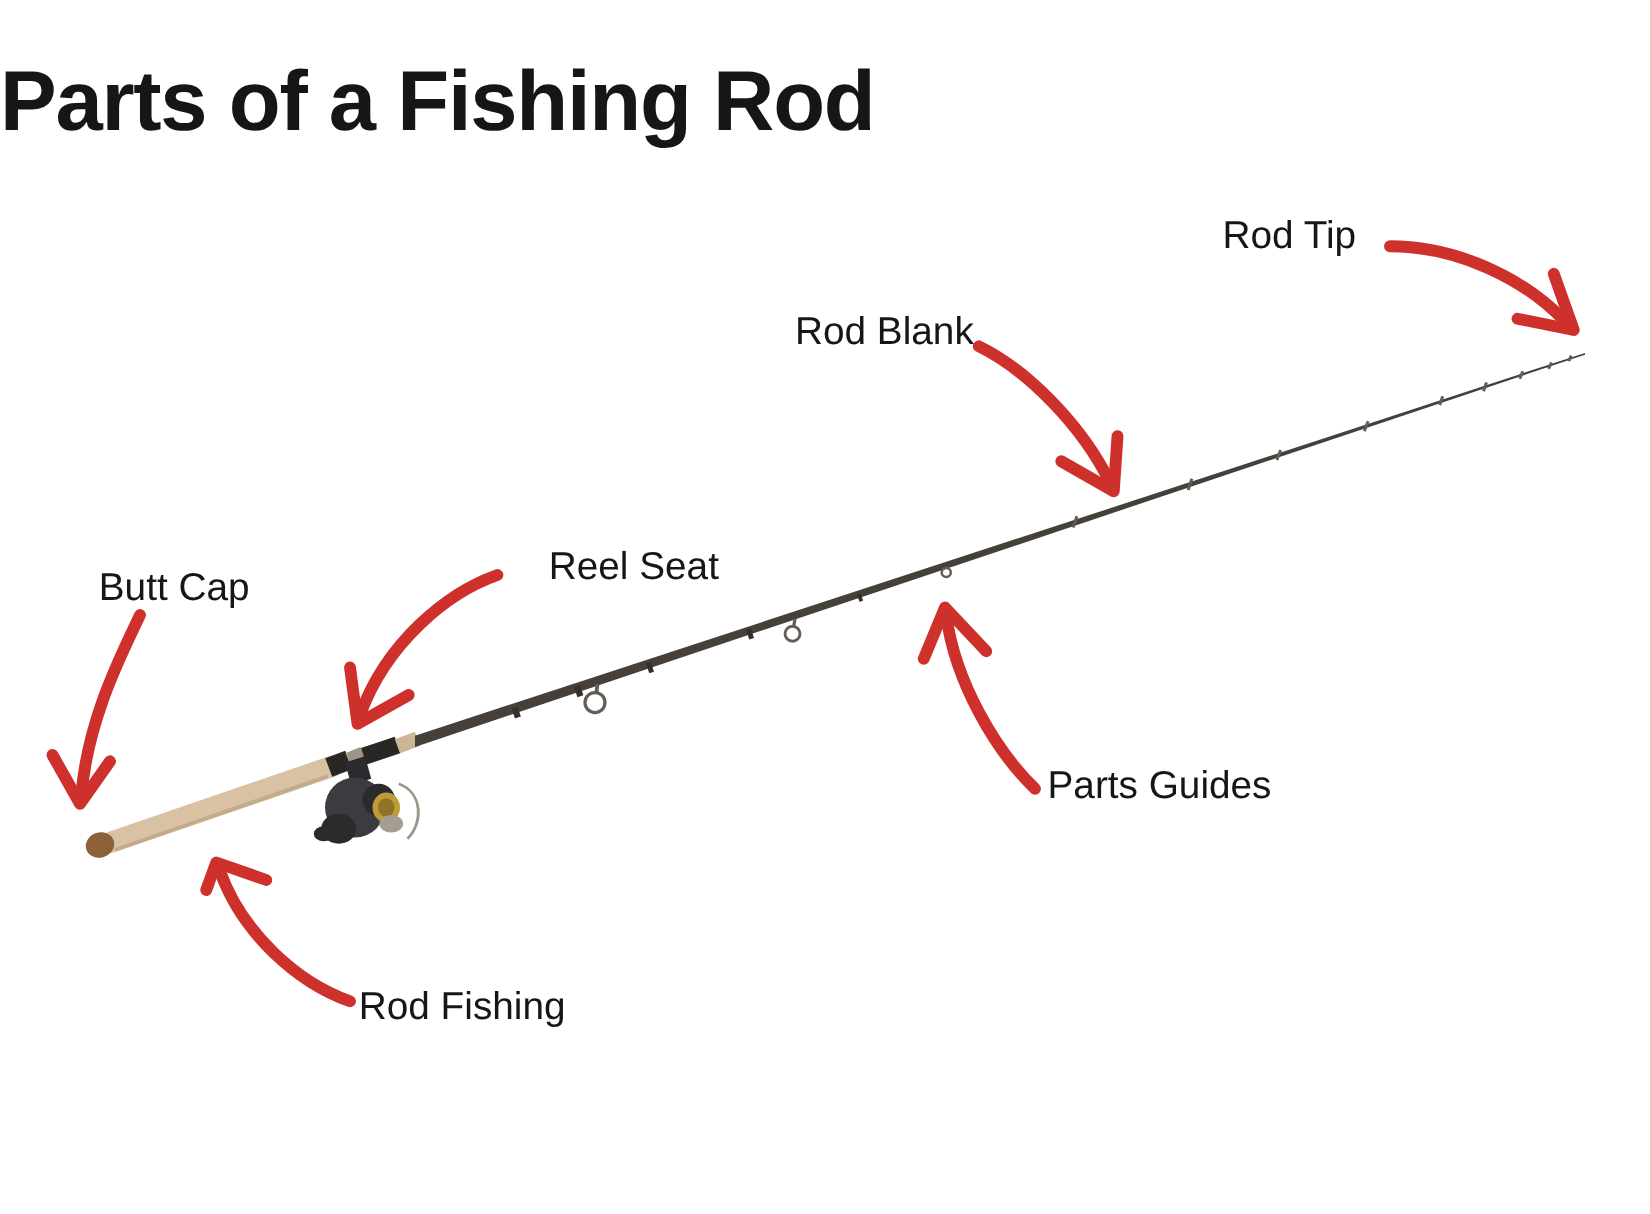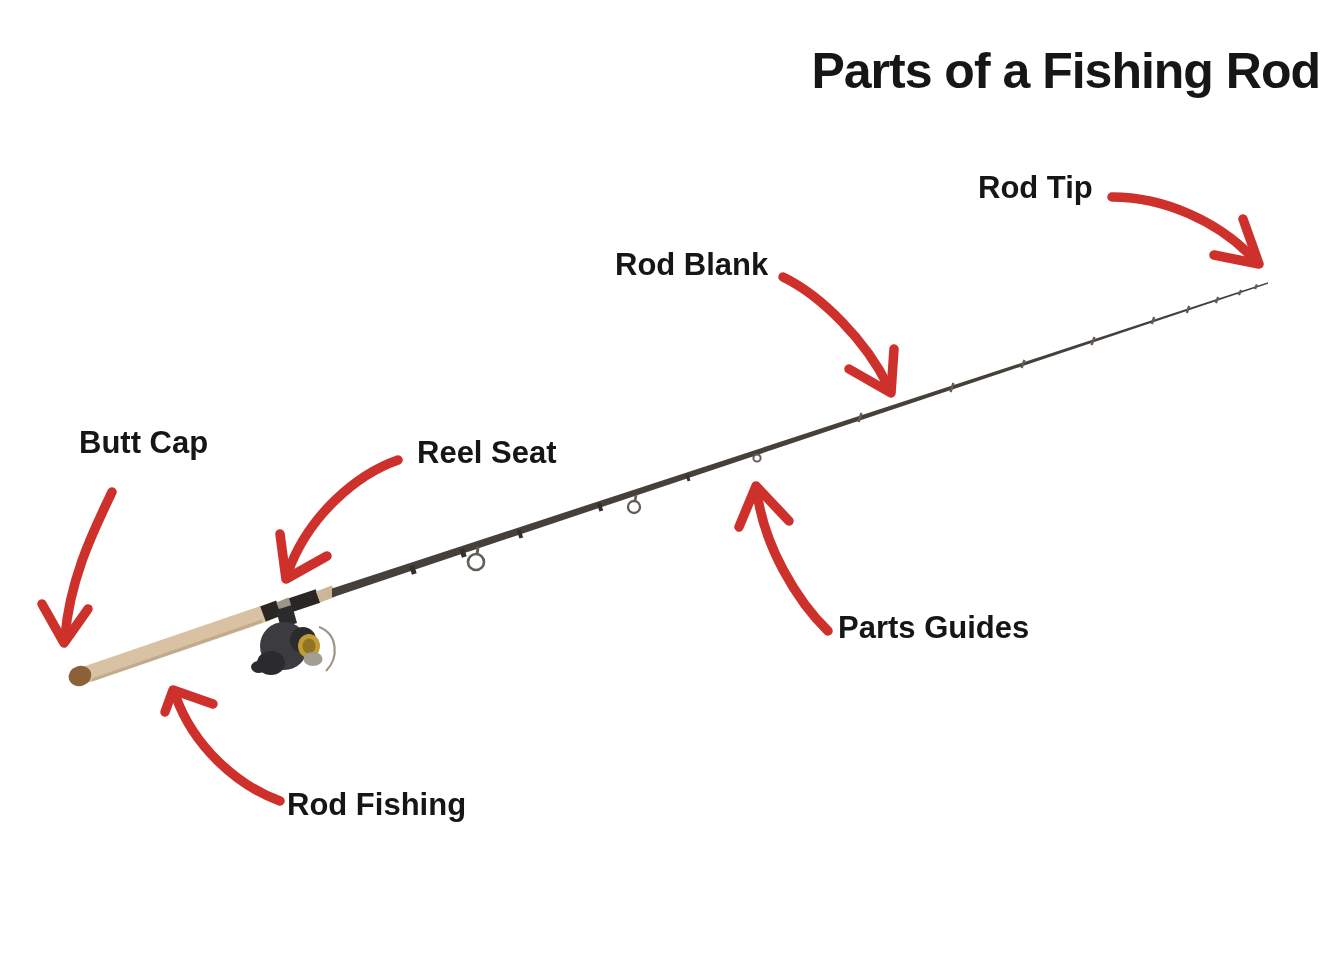--- a/index.html
+++ b/index.html
@@ -2,31 +2,31 @@
 <html style="--background: #ffffff; --text: #161616; --arrow: #ce312b; --cork_handle: #d9c2a4; --butt_cap: #8a6138; --rod_blank: #46403b; --band_dark: #2a2624; --band_silver: #9c9588; --band_tan: #cbb696; --guide_metal: #625d56; --reel_body: #3c3c40; --reel_dark: #2b2b2e; --reel_spool_gold: #bf9c35; --reel_silver: #a39d94;"><head>
 <meta charset="utf-8">
 <style>
   html,body{margin:0;padding:0}
   body{
     width:1320px;height:971px;position:relative;overflow:hidden;
     background:var(--background,#ffffff);
     font-family:"Liberation Sans",sans-serif;
   }
   .title{
-    position:absolute;top:42px;left:0;width:100%;text-align:right;
-    font-size:50px;font-weight:700;color:var(--text,#141414);letter-spacing:-1px;
+    position:absolute;top:42px;left:0;width:100%;text-align:left;
+    font-size:68px;font-weight:700;color:var(--text,#141414);letter-spacing:-1px;
   }
   .label{
-    position:absolute;font-weight:700;font-size:31px;line-height:1.05;
+    position:absolute;font-weight:400;font-size:31px;line-height:1.05;
     color:var(--text,#141414);white-space:nowrap;
   }
   #label-rod-tip{left:978px;top:172px}
-  #label-rod-blank{left:615px;top:249px}
-  #label-reel-seat{left:417px;top:437px}
-  #label-butt-cap{left:79px;top:427px}
+  #label-rod-blank{left:636px;top:249px}
+  #label-reel-seat{left:439px;top:437px}
+  #label-butt-cap{left:79px;top:454px}
   #label-line-guides{left:838px;top:612px}
   #label-rod-handle{left:287px;top:789px}
   svg.scene{position:absolute;left:0;top:0}
 </style>
 </head>
 <body>
 
 <div class="title">Parts of a Fishing Rod</div>
 
 <svg class="scene" width="1320" height="971" viewBox="0 0 1320 971">

